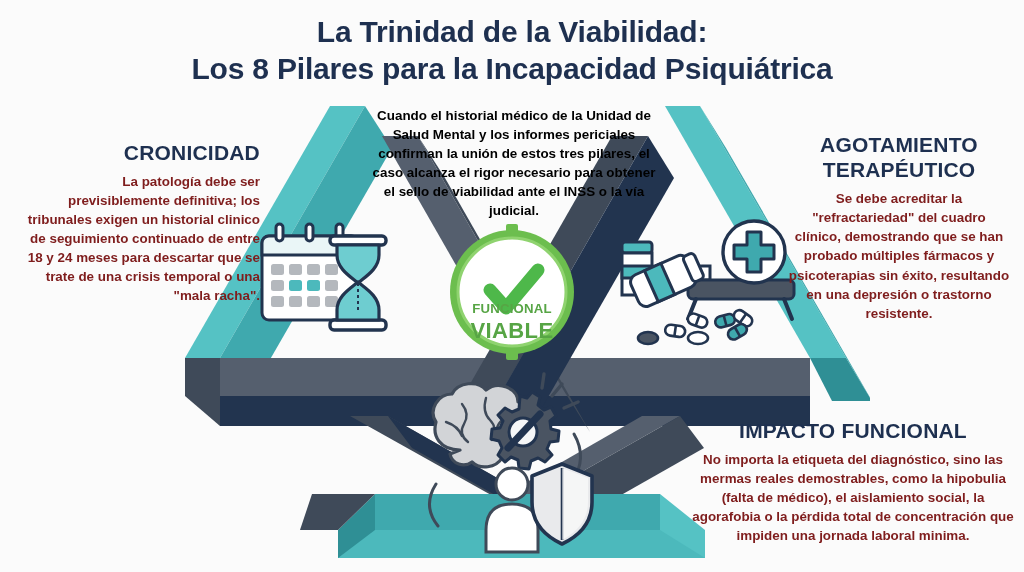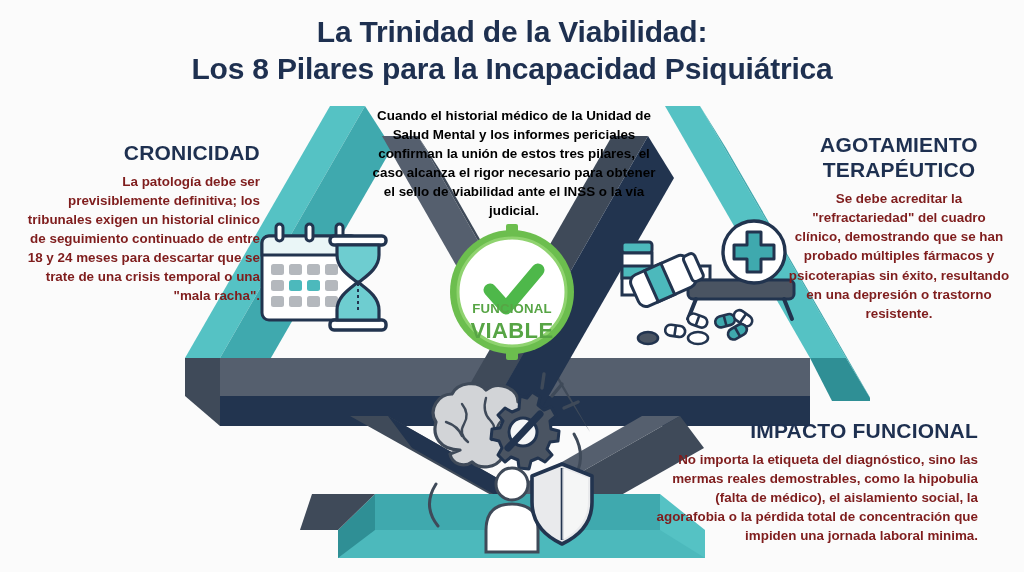--- a/index.html
+++ b/index.html
@@ -45,21 +45,21 @@
     margin-top: 7px;
   }
 
   #panel-cronicidad {
     left: 24px; top: 140px; width: 236px; text-align: right;
   }
   #panel-agotamiento {
     left: 788px; top: 132px; width: 222px; text-align: center;
   }
   #panel-impacto {
-    left: 652px; top: 418px; width: 326px; text-align: right;
+    left: 690px; top: 418px; width: 326px; text-align: center;
   }
 
   #panel-center {
     position: absolute;
     left: 366px; top: 106px; width: 296px;
     text-align: center;
     color: #000000;
     font-size: 13.4px;
     line-height: 1.42;
     font-weight: 600;

